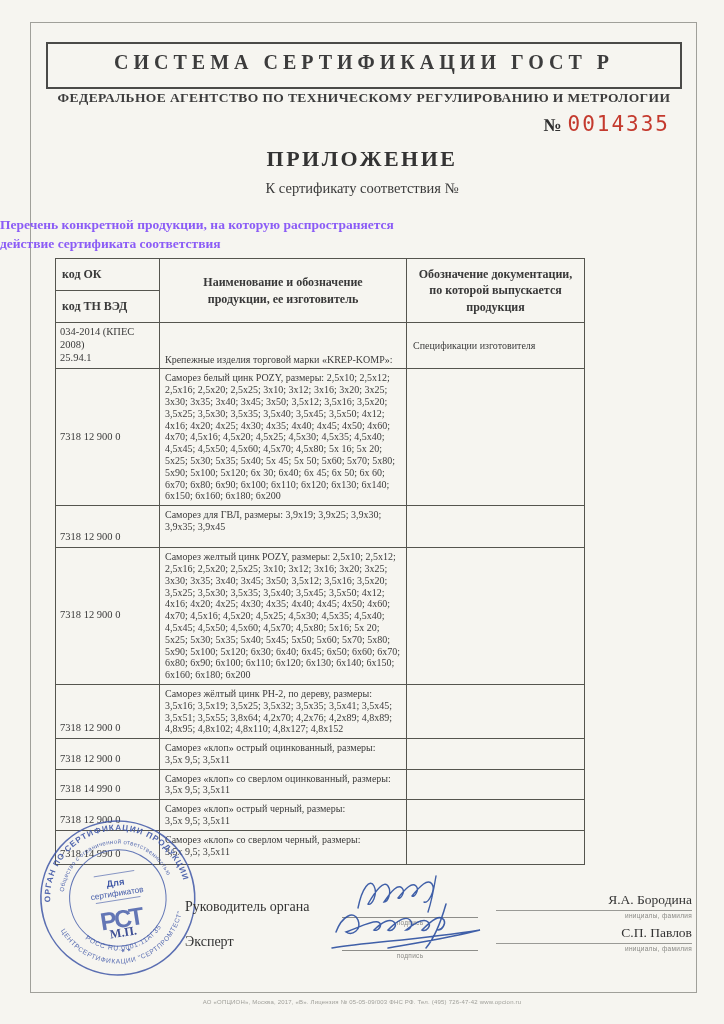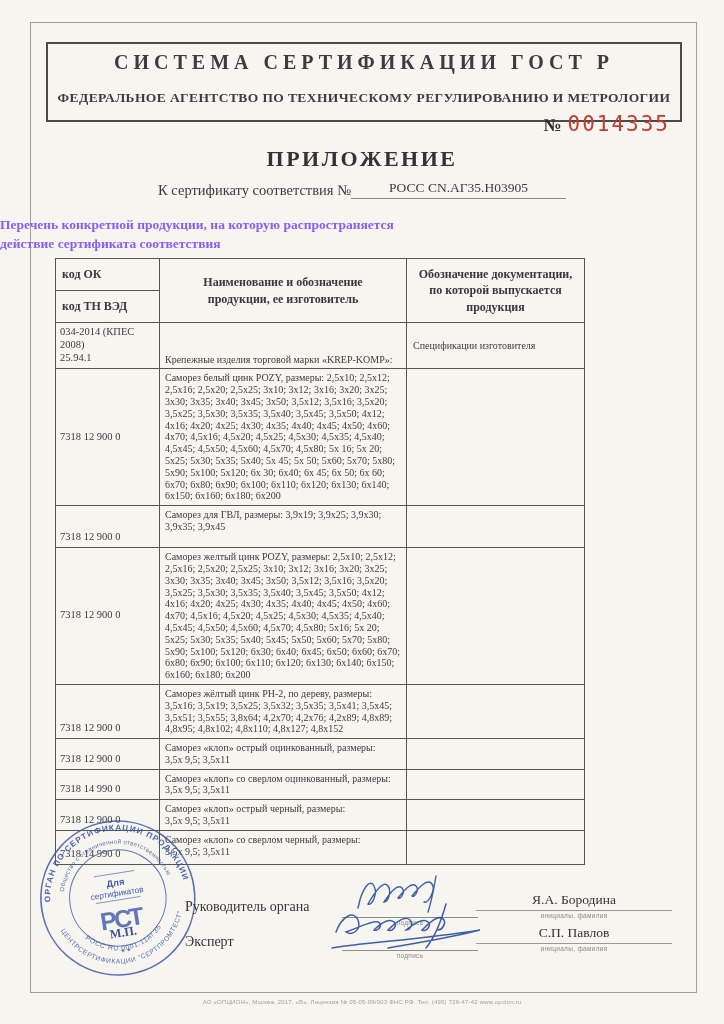--- a/index.html
+++ b/index.html
@@ -1,20 +1,20 @@
 <!DOCTYPE html>
 <html><head>
 <meta charset="utf-8">
 <style>
   html,body{margin:0;padding:0;background:#d9d9d5;}
   .page{position:relative;width:724px;height:1024px;margin:0 auto;background:#f6f5f0;
         font-family:"Liberation Serif",serif;color:#3a3a3a;overflow:hidden;}
   .frame{position:absolute;left:30px;top:22px;width:665px;height:969px;border:1px solid #a0a09a;}
 
-  .header-box{position:absolute;left:46px;top:42px;width:636px;height:80px;border:2px solid #4a4a48;
+  .header-box{position:absolute;left:46px;top:42px;width:636px;height:47px;border:2px solid #4a4a48;
               box-sizing:border-box;text-align:center;}
   .header-line1{margin-top:7px;font-size:20px;font-weight:bold;letter-spacing:5px;color:#3c3c3c;}
   .header-line2{margin-top:16px;font-size:13.5px;font-weight:bold;letter-spacing:0.4px;color:#3c3c3c;}
 
   .number-block{position:absolute;right:54px;top:112px;display:flex;align-items:baseline;gap:6px;}
   .num-sign{font-size:18px;font-weight:bold;color:#2f2f2f;}
   .num-digits{font-family:"DejaVu Sans Mono",monospace;font-size:21px;color:#c43a2e;letter-spacing:2px;}
 
   .doc-title{position:absolute;left:0;right:0;top:146px;text-align:center;font-size:22px;
              font-weight:bold;letter-spacing:2.5px;color:#333;}
@@ -46,21 +46,21 @@
   .r1 .code-cell,.r3 .code-cell{justify-content:center;}
   .r0 .name-cell{display:flex;align-items:flex-end;}
   .r0 .doc-cell{display:flex;align-items:center;}
 
   .stamp-wrap{position:absolute;left:38px;top:818px;width:160px;height:162px;transform:rotate(-9deg);}
   .role-label{position:absolute;font-weight:normal;font-size:14px;color:#333;}
   .role1{left:185px;top:899px;} .role2{left:185px;top:934px;}
   .sigline{position:absolute;border-top:1px solid #8d8d89;}
   .sigcap{position:absolute;text-align:center;font-size:6.5px;color:#8a8a86;
           font-family:"Liberation Sans",sans-serif;letter-spacing:0.3px;}
-  .nameb{position:absolute;left:476px;width:196px;text-align:center;}
+  .nameb{position:absolute;left:496px;width:196px;text-align:right;}
   .namet{font-size:13.5px;color:#333;}
   .nameline{border-top:1px solid #9a9a96;margin-top:2px;}
   .namecap{font-size:6.5px;color:#8a8a86;font-family:"Liberation Sans",sans-serif;margin-top:1px;letter-spacing:0.3px;}
   .sig-svg{position:absolute;}
   .footer{position:absolute;left:0;right:0;top:999px;text-align:center;font-size:6px;color:#a0a09a;
           font-family:"Liberation Sans",sans-serif;letter-spacing:0.2px;}
   .stamp-text{font-family:"Liberation Sans",sans-serif;fill:#3f57a7;}
 </style>
 </head>
 <body>
@@ -75,21 +75,20 @@
 
   <div class="number-block">
     <span class="num-sign">№</span>
     <span class="num-digits">0014335</span>
   </div>
 
   <div class="doc-title">ПРИЛОЖЕНИЕ</div>
 
   <div class="cert-line">
     <span>К сертификату соответствия №</span>
-    <span class="cert-num">РОСС CN.АГ35.Н03905</span>
   </div>
 
   <div class="scope">
     <div>Перечень конкретной продукции,  на которую распространяется</div>
     <div>действие сертификата соответствия</div>
   </div>
 
   <div class="table">
     <div class="trow thead">
       <div class="cell code-cell hdr-split">

